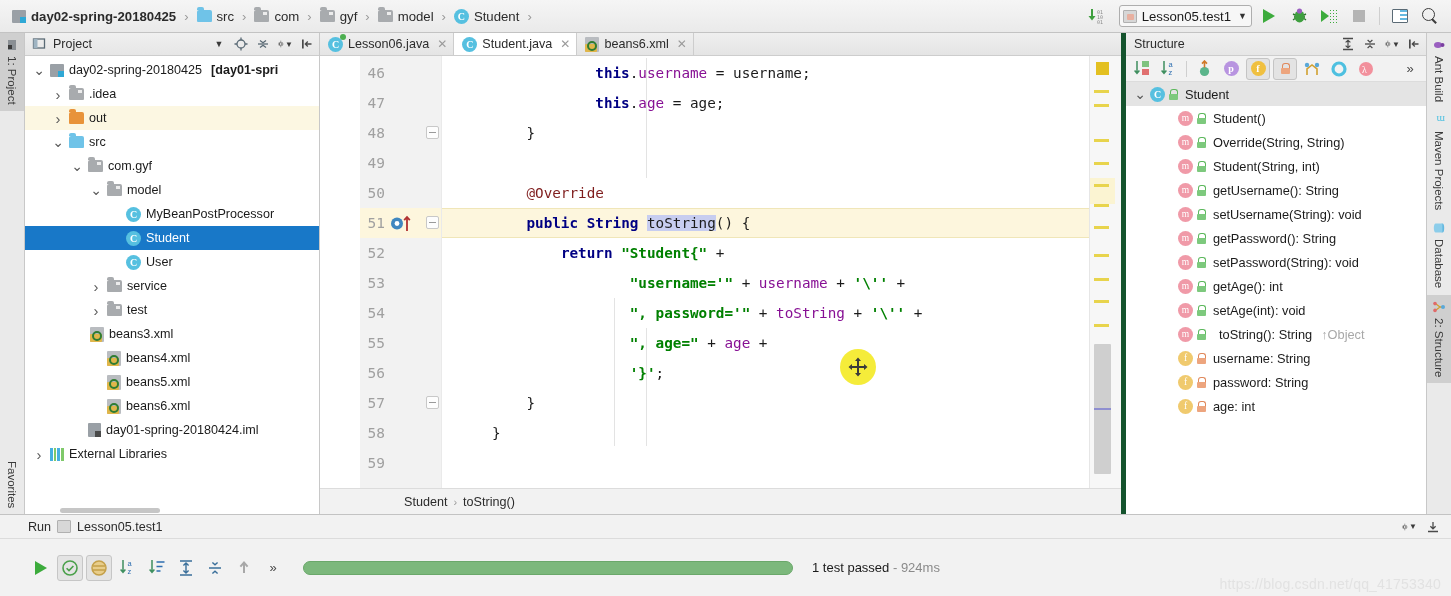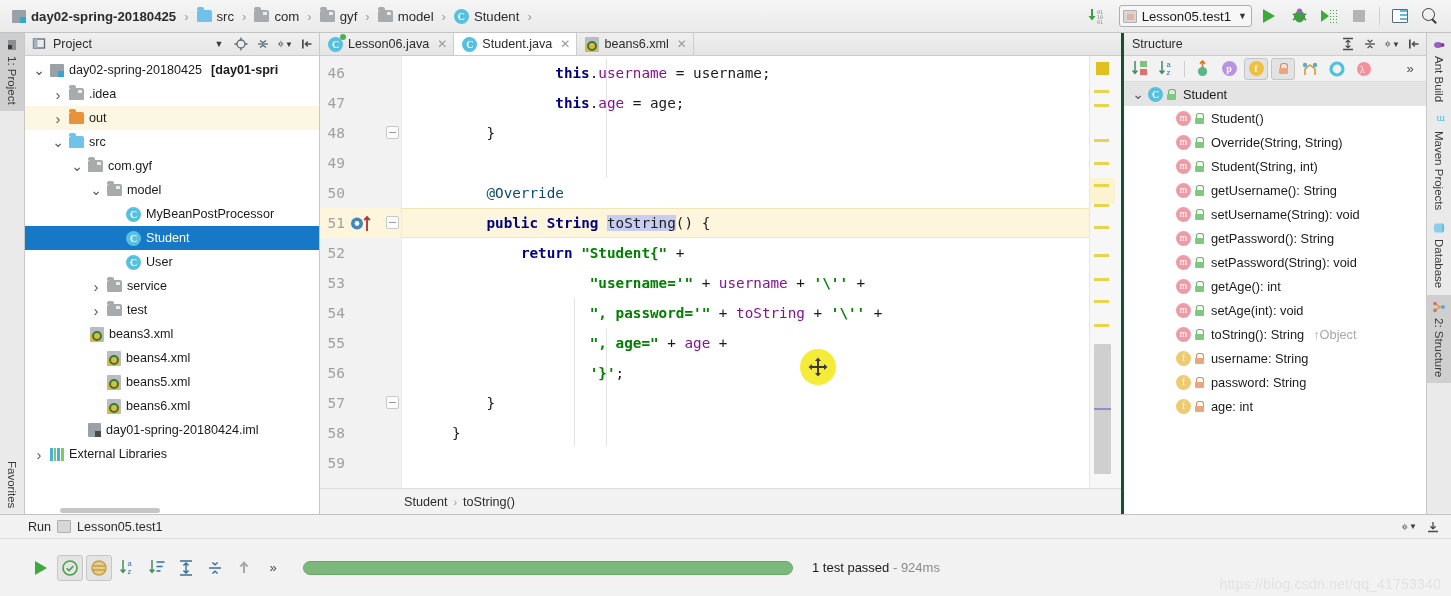--- a/index.html
+++ b/index.html
@@ -107,52 +107,52 @@
   
   .editorwrap{ flex:1; display:flex; flex-direction:column; min-width:0; background:#fff;}
   .tabbar{ height:23px; min-height:23px; display:flex; align-items:stretch;
      background:linear-gradient(#efefef,#e4e4e4); border-bottom:1px solid #cdcdcd;}
   .etab{ display:flex; align-items:center; gap:5px; padding:0 6px 0 8px; border-right:1px solid #cdcdcd;
      font-size:12.6px; color:#2b2b2b; cursor:default;}
   .etab.active{ background:#fff; }
   .etab .x{ color:#9a9a9a; font-size:12px; margin-left:3px;}
   .tabfill{ flex:1; }
 
-  .codearea{ flex:1; display:flex; position:relative; min-height:0; background:#fff; overflow:hidden;}
+  .codearea{ flex:1; display:flex; position:relative; min-height:0; background:#fff; overflow:hidden;margin-left:40px;}
   .gutter{ width:82px; background:#f2f2f2; border-right:1px solid #eaeaea; position:relative; flex:0 0 82px;}
   .lnum{ position:absolute; right:56px; font-size:14.5px; color:#a0a0a0; font-family:"DejaVu Sans Mono",monospace; }
   .gicon{ position:absolute; }
   .foldmark{ position:absolute; right:2px; width:13px;height:13px;border:1px solid #c8c8c8;background:#fdfdfd;border-radius:2px;}
   .foldmark:after{ content:""; position:absolute; left:2px; top:5px; width:7px;height:1px;background:#9a9a9a;}
 
   .codebody{ flex:1; position:relative; font-family:"DejaVu Sans Mono", monospace; font-size:14.3px; min-width:0; overflow:hidden;}
   .cline{ position:absolute; left:0; white-space:pre; height:30px; line-height:30px; }
   .hlrow{ position:absolute; left:0; right:0; height:30px; background:#fdf6dd; }
   .hlrow.border{ border-top:1px solid #f0e6b8; border-bottom:1px solid #f0e6b8;}
   .indentguide{ position:absolute; width:1px; background:#e3e3e3;}
   .k{ color:#000083; font-weight:bold; }
   .s{ color:#008000; font-weight:bold; }
   .f{ color:#871094; }
-  .ann{ color:#0c4a6e; }
+  .ann{ color:#7f1d1d; }
   .p{ color:#1b1b1b; }
   .sel{ background:#c7cdf0; }
 
   .rightgutter{ width:32px; flex:0 0 32px; background:#f7f7f7; position:relative; border-left:1px solid #e6e6e6;}
   .mark{ position:absolute; left:4px; width:15px; height:3px; background:#e8d44d; }
   .markbig{ position:absolute; left:6px; width:13px; height:13px; background:#e3c021; }
   .markband{ position:absolute; left:0; right:6px; height:26px; background:#fbf4d2;}
   .scrollthumb{ position:absolute; left:4px; width:17px; background:#cfcfcf; border-radius:1px;}
   .markblue{ position:absolute; left:4px; width:17px; height:2px; background:#8f8fd0;}
 
   .breadcrumbbar{ height:26px; min-height:26px; background:#f2f2f2; border-top:1px solid #dcdcdc;
      display:flex; align-items:center; padding-left:84px; font-size:12.6px; color:#2b2b2b;}
   .breadcrumbbar .bsep{ color:#9a9a9a; margin:0 6px; font-size:11px;}
 
   
-  .structpanel{ width:305px; flex:0 0 305px; background:#fff; display:flex; flex-direction:column; border-left:3px solid #14532d;}
+  .structpanel{ width:305px; flex:0 0 305px; background:#fff; display:flex; flex-direction:column; border-left:5px solid #14532d;}
   .structtoolbar{ height:26px; min-height:26px; display:flex; align-items:center; gap:3px;
      background:#f2f2f2; border-bottom:1px solid #dcdcdc; padding:0 4px;}
   .stb{ width:24px;height:22px;display:flex;align-items:center;justify-content:center;border-radius:3px;cursor:default;}
   .stb.on{ background:#e3e3e3; border:1px solid #c4c4c4;}
   .stdiv{ width:1px;height:16px;background:#cfcfcf;margin:0 2px;}
   .circ{ width:15px;height:15px;border-radius:50%;display:flex;align-items:center;justify-content:center;font-size:10px;font-weight:bold;color:#fff;font-family:"Liberation Serif",serif;}
   .structtree{ flex:1; overflow:hidden; font-size:12.8px;}
   .srow{ height:24px; display:flex; align-items:center; gap:4px; padding-left:8px; white-space:nowrap; cursor:default;}
   .srow.sel{ background:#e4e4e4; }
   .ic-m{ width:15px;height:15px;border-radius:50%;background:#f09aa8;color:#fff;font-size:9.5px;line-height:15px;text-align:center;font-family:"Liberation Serif",serif;}
@@ -658,21 +658,21 @@
           <div class="srow" style="padding-left: 36px;">
             <span class="arrow none"></span>
             <span class="ic-m">m</span>
             <span class="lock-green"></span>
             <span style="margin-left: 3px;">setAge(int): void</span>
           </div>
           <div class="srow" style="padding-left: 36px;">
             <span class="arrow none"></span>
             <span class="ic-m">m</span>
             <span class="lock-green"></span>
-            <span style="margin-left: 3px;">toString(): String</span>
+            <span style="margin-left: 9px;">toString(): String</span>
             <span class="over">↑Object</span>
           </div>
           <div class="srow" style="padding-left: 36px;">
             <span class="arrow none"></span>
             <span class="ic-f">f</span>
             <span class="lock-orange"></span>
             <span style="margin-left: 3px;">username: String</span>
           </div>
           <div class="srow" style="padding-left: 36px;">
             <span class="arrow none"></span>

